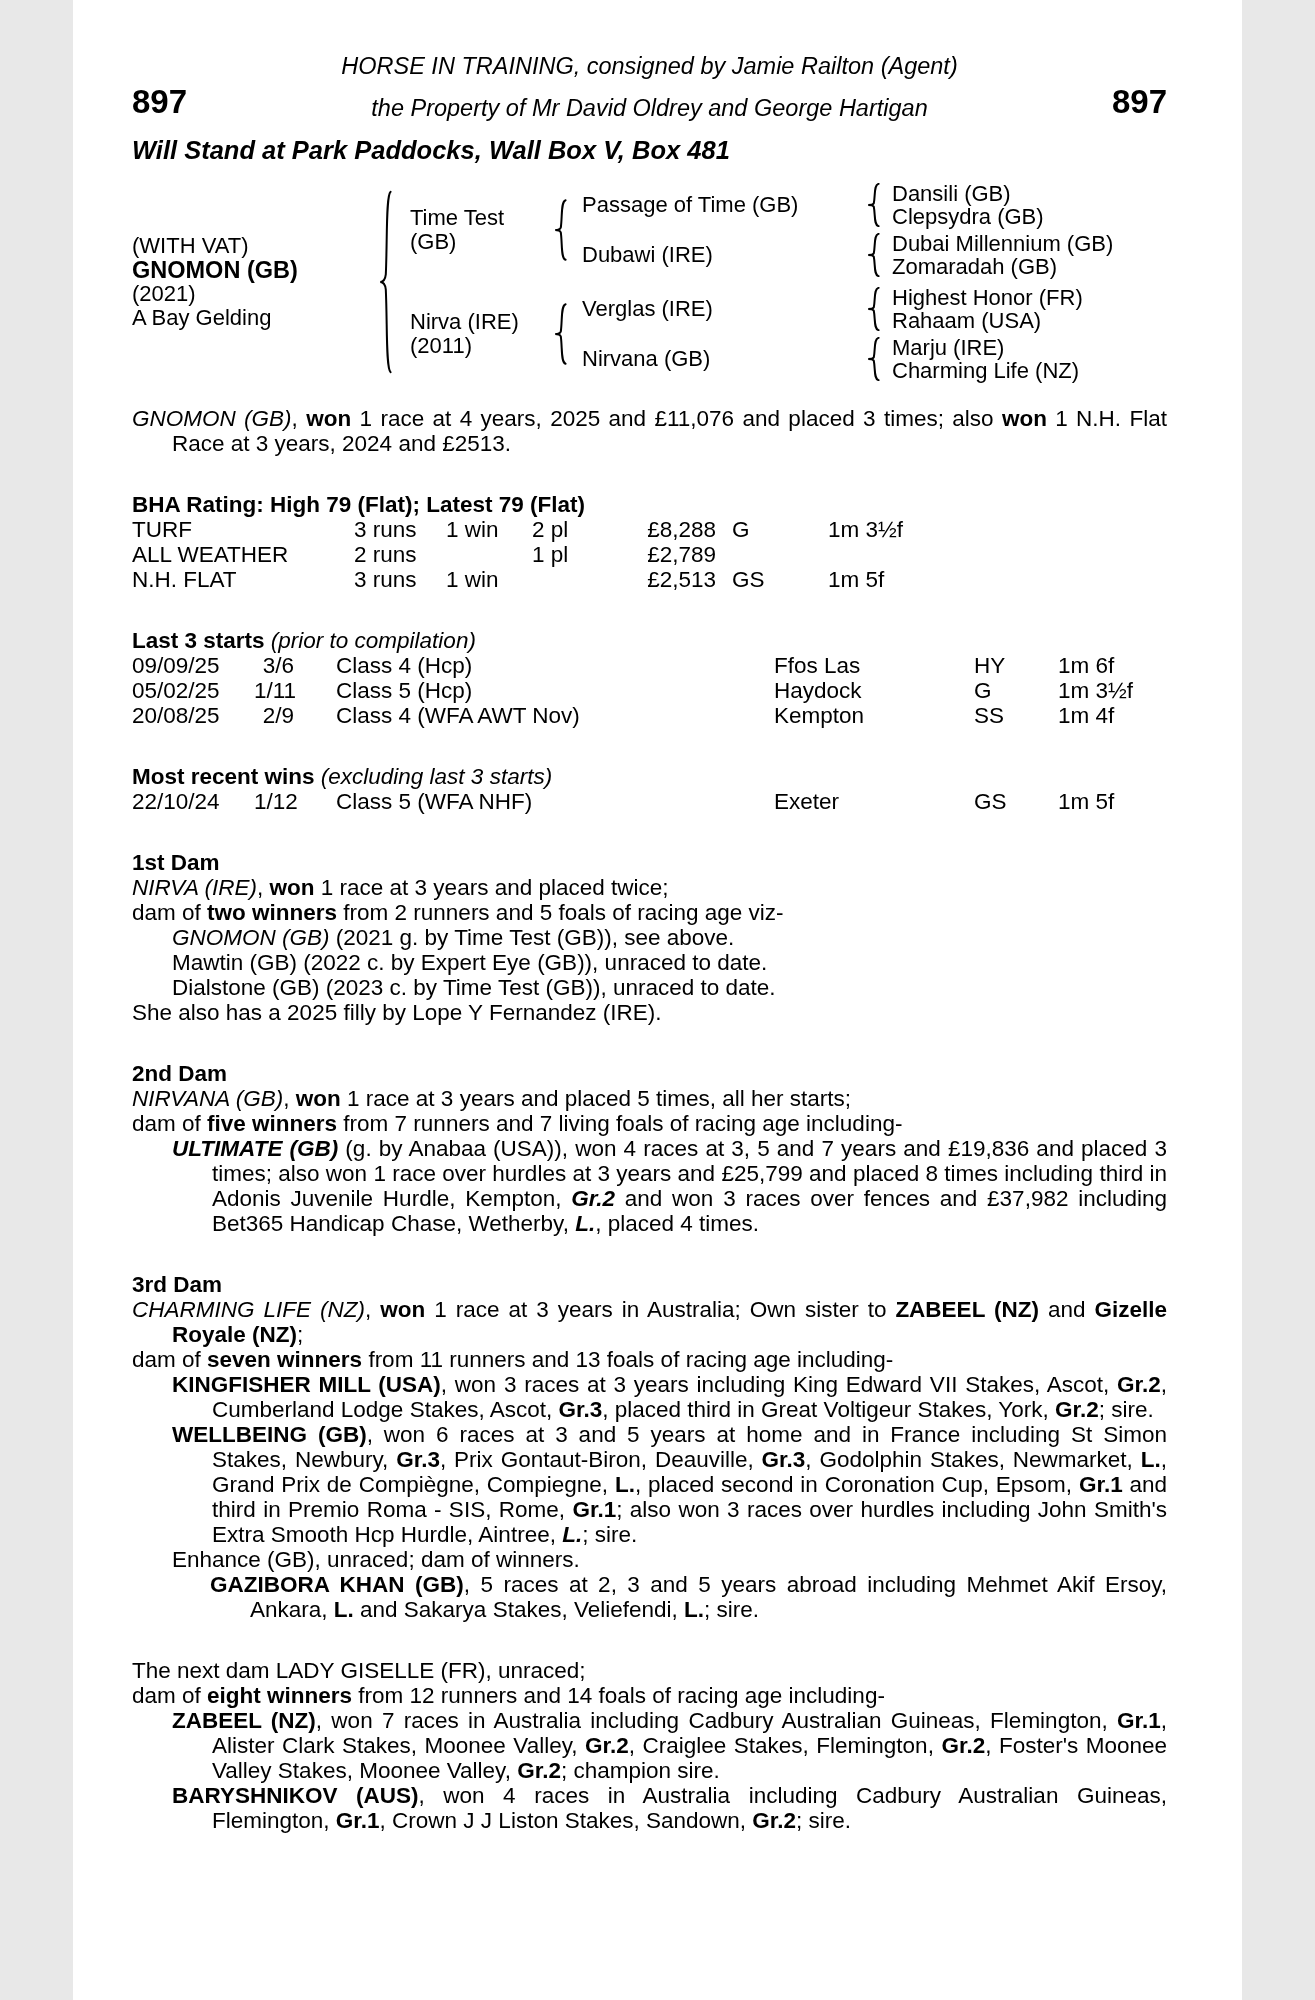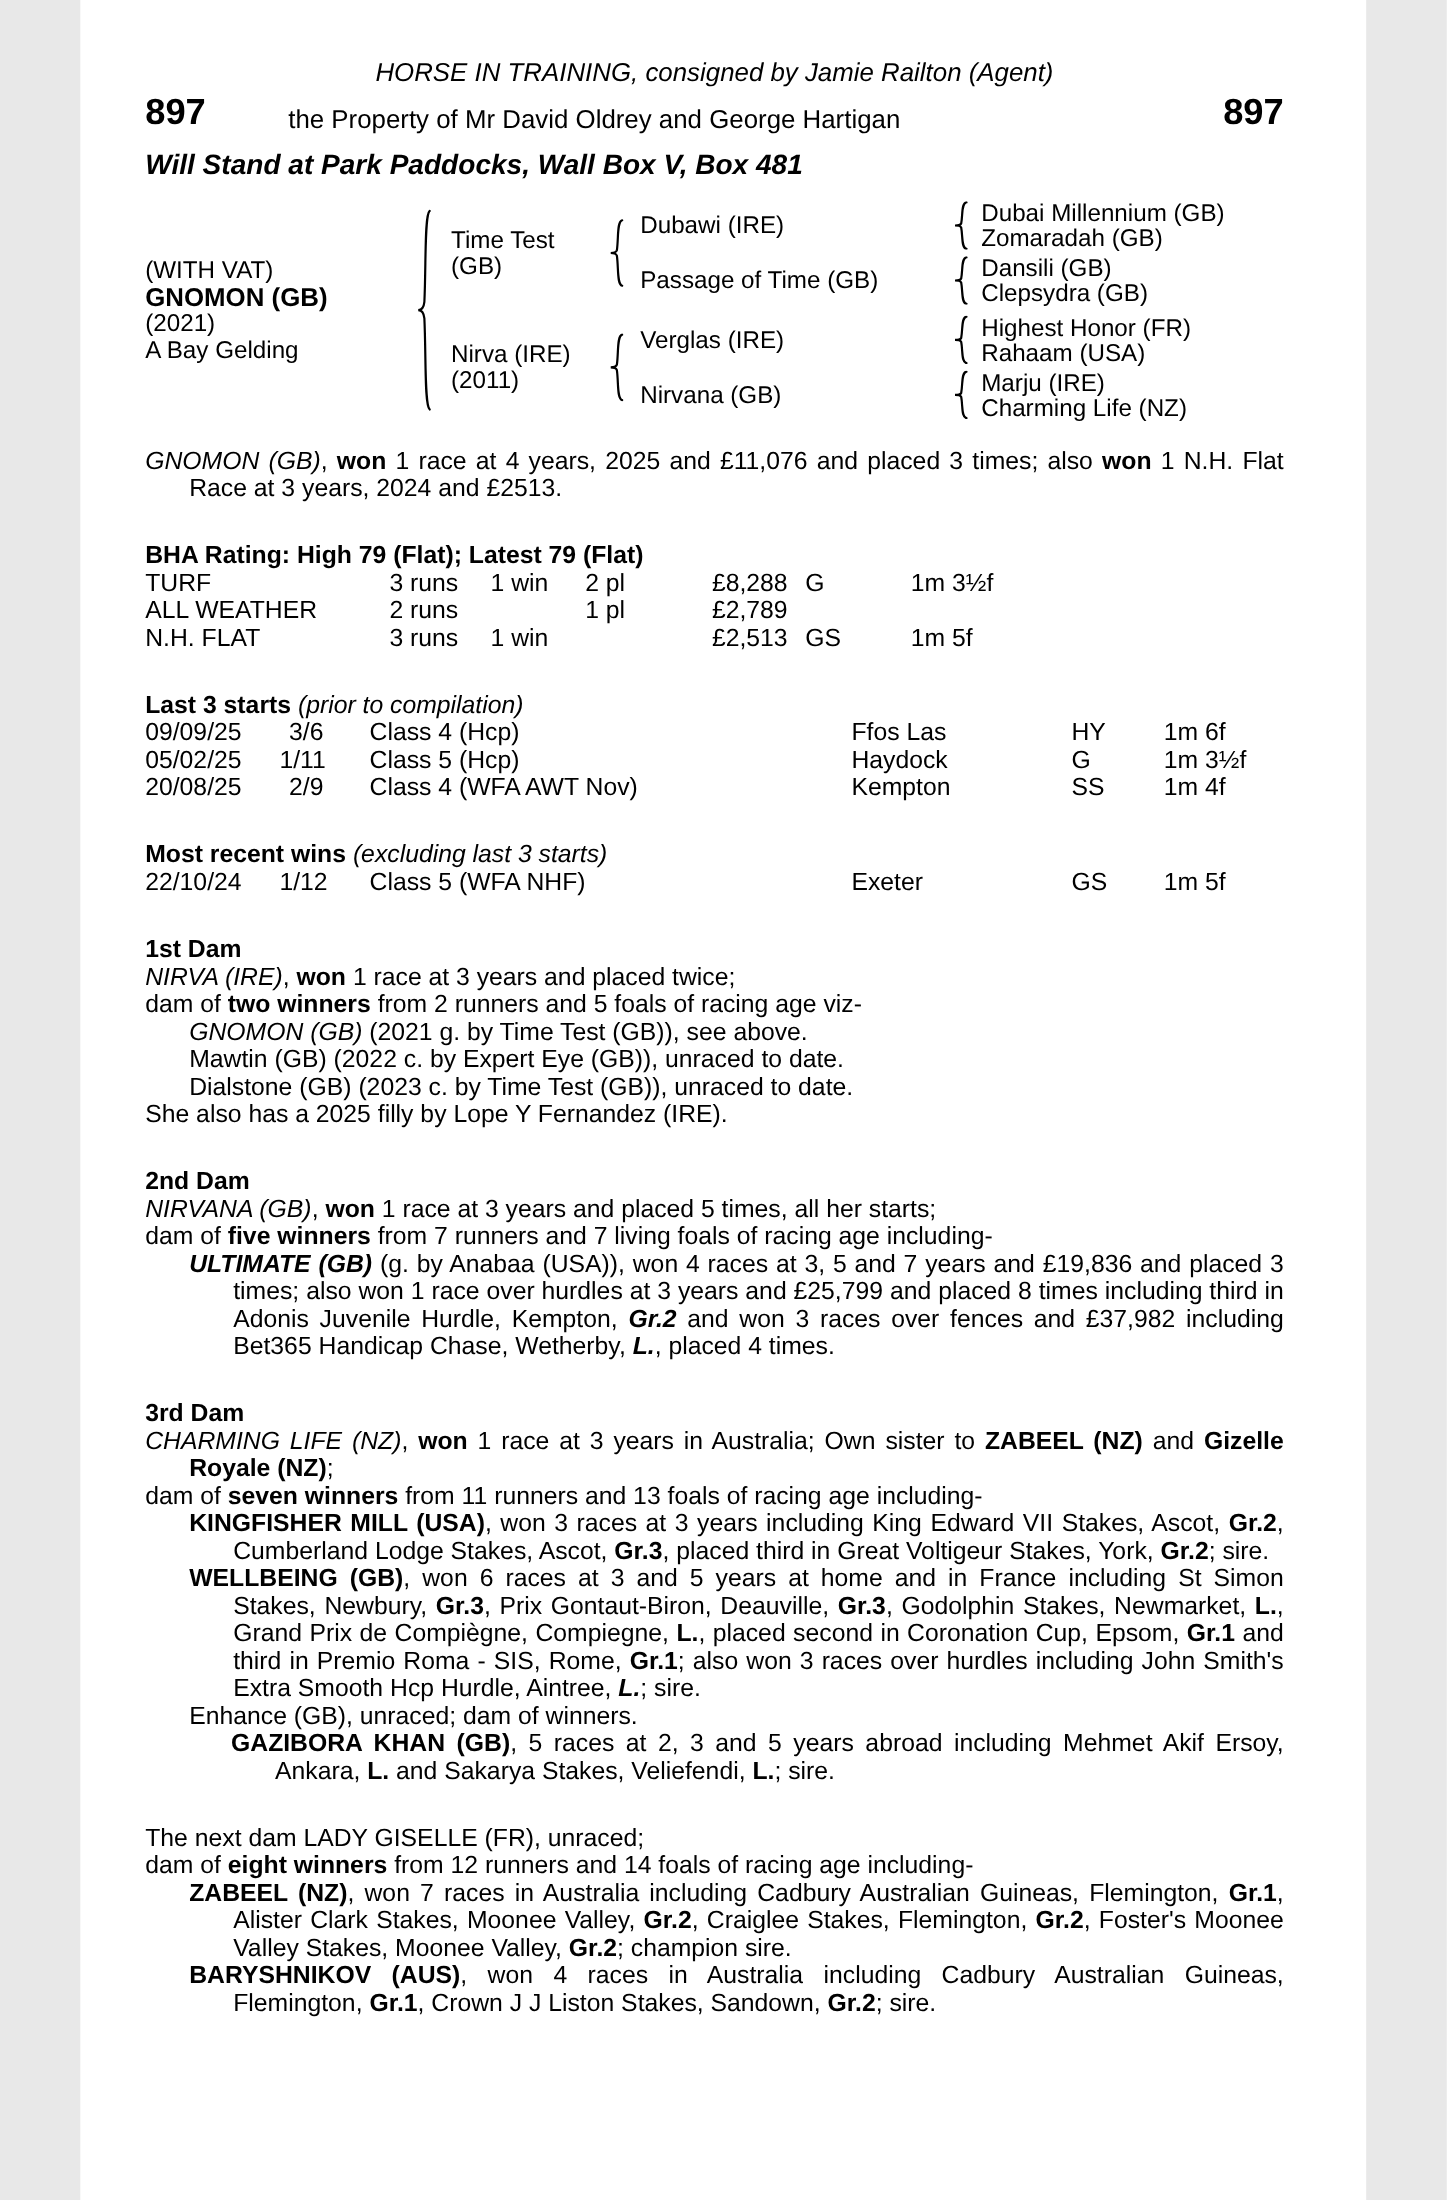--- a/index.html
+++ b/index.html
@@ -9,21 +9,21 @@
     padding:54px 75px 30px 59px; overflow:hidden;
     font-family:"Liberation Sans", sans-serif; color:#000;
     font-size:22.5px; line-height:25px;
   }
 
   
   .consignor { text-align:center; font-style:italic; font-size:23.5px; }
   .header-row { display:flex; align-items:flex-end; margin-top:2px; }
   .lot { font-weight:bold; font-size:33px; line-height:42px; width:130px; }
   .lot.right { text-align:right; }
-  .property { flex:1; text-align:left; font-size:23.5px; padding-bottom:2px; }
+  .property { flex:1; text-align:center; font-style:italic; font-size:23.5px; padding-bottom:2px; }
   .stand { font-weight:bold; font-size:25.5px; line-height:28px; margin-top:13px;font-style:italic; }
 
   
   .ped { display:flex; align-items:center; margin-top:18px; font-size:22px; line-height:24px; }
   .ped-subject { width:240px; }
   .ped-subject .subj-name { font-weight:bold; font-size:23.5px; }
   .brace { display:flex; align-items:center; justify-content:center; }
   .brace svg { display:block; width:16px; }
   .brace.main { width:26px; } .brace.main svg { height:188px; }
   .brace.g2 { width:24px; }  .brace.g2 svg { height:62px; }
@@ -87,41 +87,41 @@
 
       <div class="ped-parent">
         <div class="name2">Time Test (GB)</div>
         <div class="brace g2">
           <svg viewBox="0 0 20 100" preserveAspectRatio="none">
               <path d="M17 2 C11 4 13 28 11 46 C10 50 6 50 4 50 C6 50 10 50 11 54 C13 72 11 96 17 98" fill="none" stroke="#000" stroke-width="2" vector-effect="non-scaling-stroke" stroke-linecap="round"></path>
             </svg>
         </div>
         <div class="gen3col">
           <div class="gp">
+            <div class="name3">Passage of Time (GB)</div>
+            <div class="brace g3">
+              <svg viewBox="0 0 20 100" preserveAspectRatio="none">
+                  <path d="M17 2 C11 4 13 28 11 46 C10 50 6 50 4 50 C6 50 10 50 11 54 C13 72 11 96 17 98" fill="none" stroke="#000" stroke-width="2" vector-effect="non-scaling-stroke" stroke-linecap="round"></path>
+                </svg>
+            </div>
+            <div class="gen4">
+              <div>Dansili (GB)</div>
+              <div>Clepsydra (GB)</div>
+            </div>
+          </div>
+          <div class="gp">
             <div class="name3">Dubawi (IRE)</div>
             <div class="brace g3">
               <svg viewBox="0 0 20 100" preserveAspectRatio="none">
                   <path d="M17 2 C11 4 13 28 11 46 C10 50 6 50 4 50 C6 50 10 50 11 54 C13 72 11 96 17 98" fill="none" stroke="#000" stroke-width="2" vector-effect="non-scaling-stroke" stroke-linecap="round"></path>
                 </svg>
             </div>
             <div class="gen4">
               <div>Dubai Millennium (GB)</div>
               <div>Zomaradah (GB)</div>
-            </div>
-          </div>
-          <div class="gp">
-            <div class="name3">Passage of Time (GB)</div>
-            <div class="brace g3">
-              <svg viewBox="0 0 20 100" preserveAspectRatio="none">
-                  <path d="M17 2 C11 4 13 28 11 46 C10 50 6 50 4 50 C6 50 10 50 11 54 C13 72 11 96 17 98" fill="none" stroke="#000" stroke-width="2" vector-effect="non-scaling-stroke" stroke-linecap="round"></path>
-                </svg>
-            </div>
-            <div class="gen4">
-              <div>Dansili (GB)</div>
-              <div>Clepsydra (GB)</div>
             </div>
           </div>
         </div>
       </div>
 
       <div class="ped-parent">
         <div class="name2">
           <div>Nirva (IRE)</div>
           <div>(2011)</div>
         </div>

